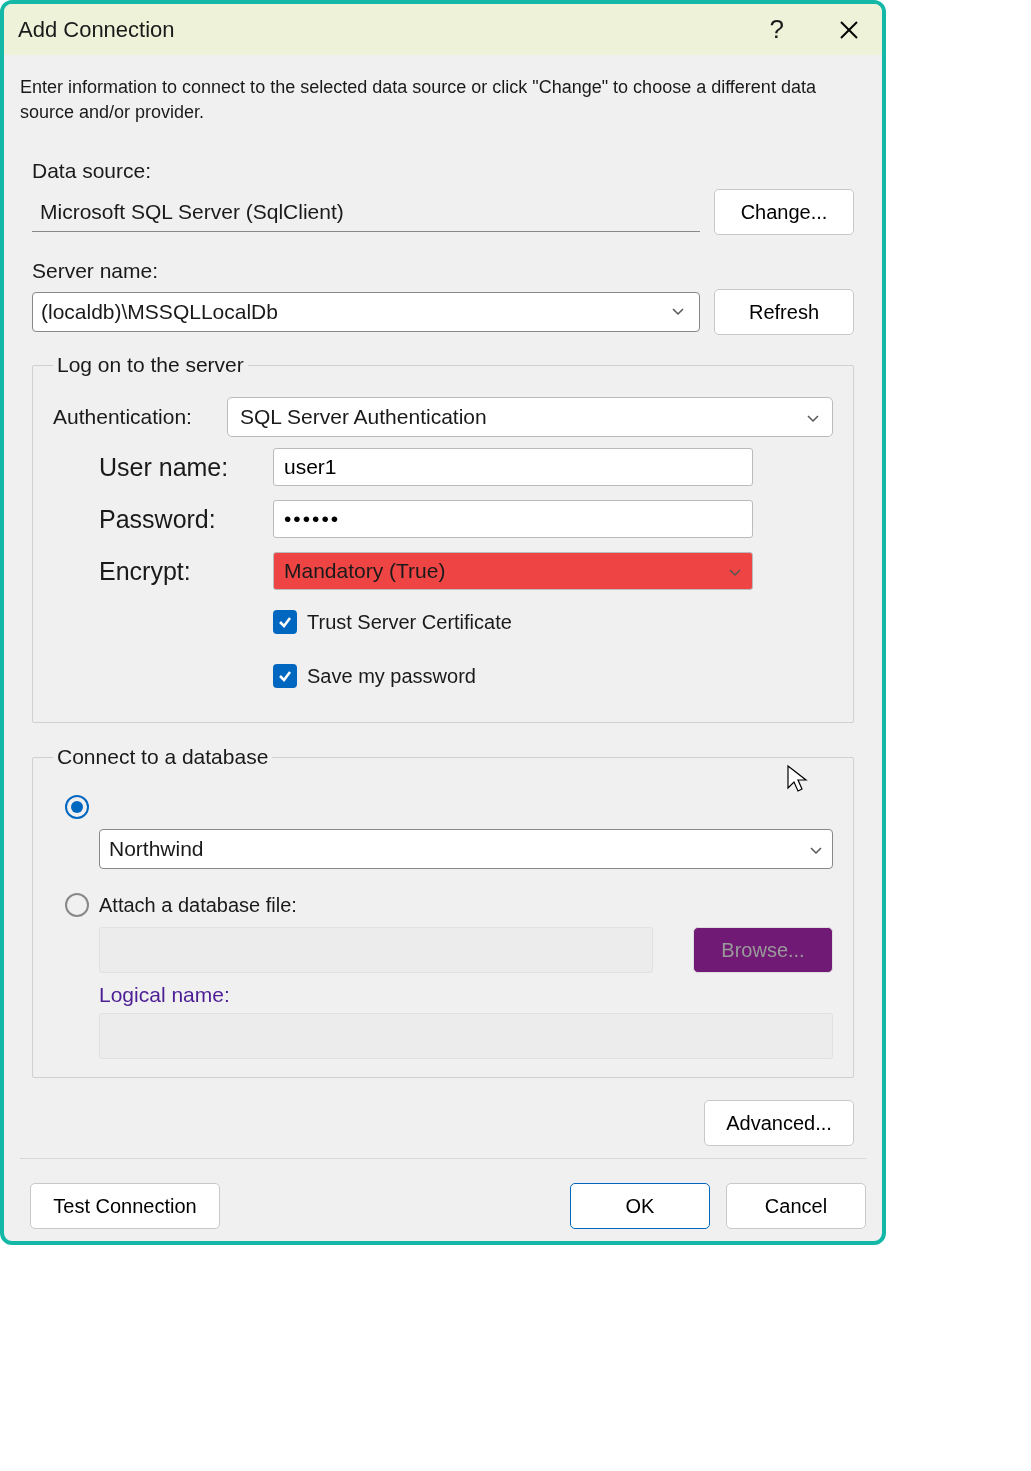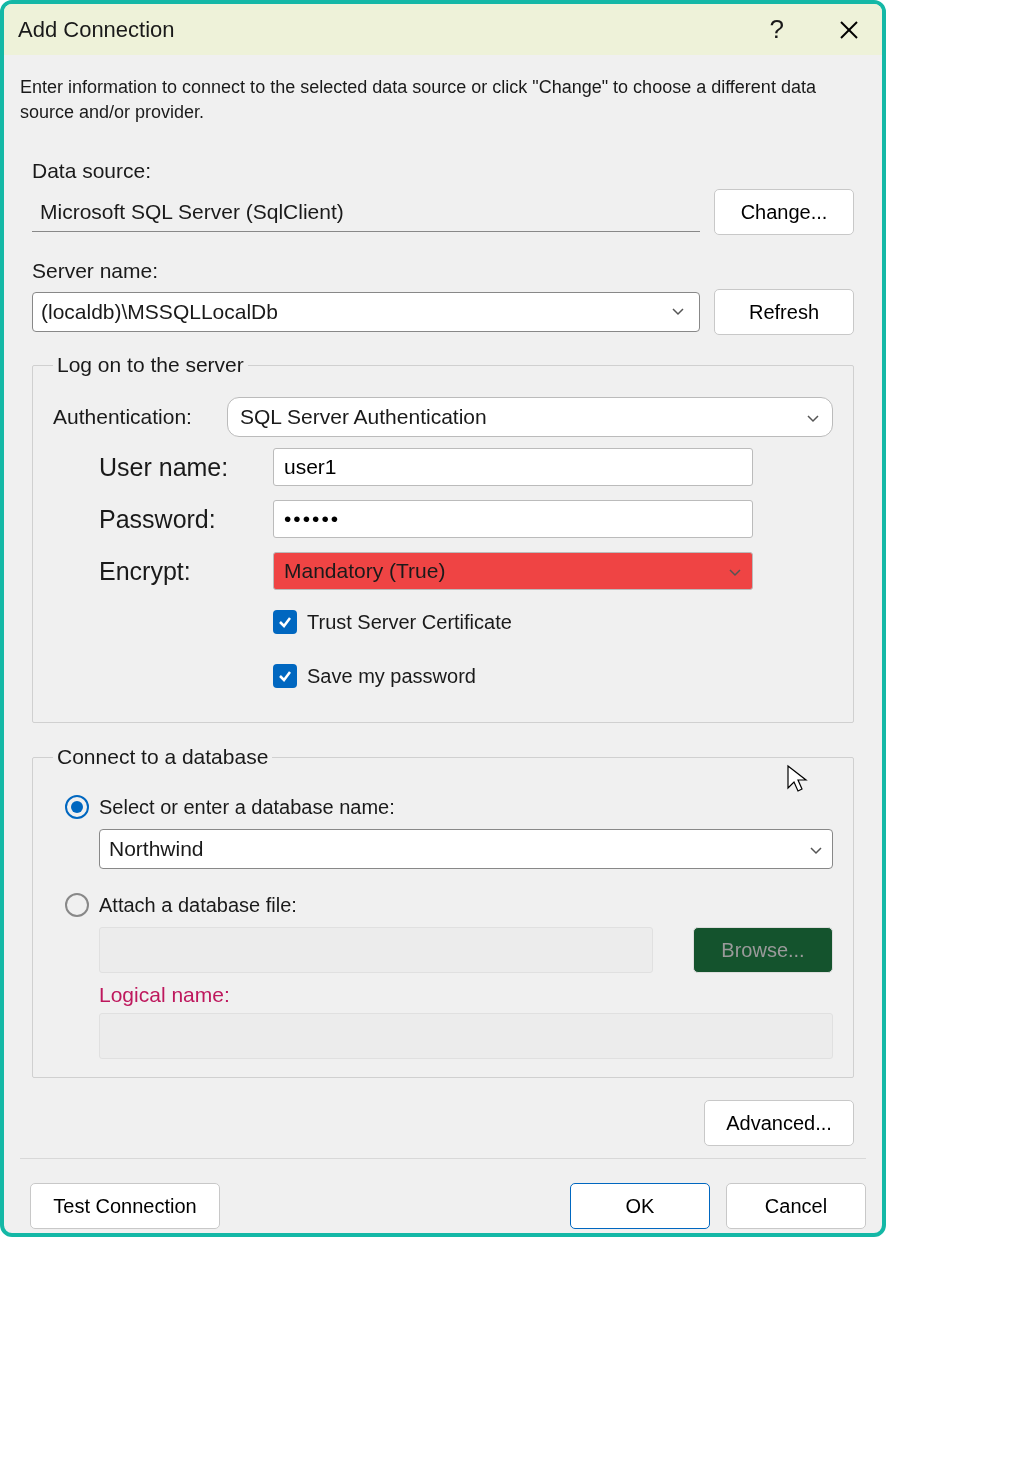--- a/index.html
+++ b/index.html
@@ -86,21 +86,21 @@
     border-radius: 5px;
     cursor: pointer;
     font-family: inherit;
   }
   .btn-primary {
     border: 1px solid #0067c0;
     color: #000;
   }
   .btn-disabled {
     color: #9a9a9a;
-    background: #14532d;
+    background: #701a75;
     border: 1px solid #ddd;
     cursor: default;
     margin-left: 26px;
   }
   .server-row { margin-bottom: 18px; }
   .combo {
     flex: 1;
     height: 40px;
     padding: 4px 8px;
     font-size: 21px;
@@ -130,21 +130,21 @@
     margin-bottom: 11px;
   }
   .auth-label { width: 160px; font-size: 21px; }
   .auth-combo {
     flex: 1;
     height: 40px;
     padding: 4px 12px;
     font-size: 21px;
     background: #fff;
     border: 1px solid #bbb;
-    border-radius: 12px;
+    border-radius: 5px;
     display: flex;
     align-items: center;
     justify-content: space-between;
     cursor: pointer;
   }
   .cred-grid {
     display: grid;
     grid-template-columns: 160px 480px;
     row-gap: 14px;
     column-gap: 14px;
@@ -240,21 +240,21 @@
   }
   .attach-input {
     flex: 1;
     height: 46px;
     background: #ececec;
     border: 1px solid #e0e0e0;
     border-radius: 3px;
   }
   .logical-label {
     font-size: 21px;
-    color: #be185d;
+    color: #4c1d95;
     margin: 8px 0 6px 0;
   }
   .logical-input {
     width: 100%;
     height: 46px;
     background: #ececec;
     border: 1px solid #e0e0e0;
     border-radius: 3px;
     margin-bottom: 6px;
   }
@@ -264,21 +264,21 @@
     margin: 18px 0 12px 0;
   }
   .sep {
     border: none;
     border-top: 1px solid #d8d8d8;
     margin: 4px 0 18px 0;
   }
   .footer {
     display: flex;
     align-items: center;
-    padding: 4px 16px 4px 26px;
+    padding: 4px 16px 12px 26px;
     justify-content: center;
   }
   .footer .spacer { flex: 1; }
   .footer .btn { min-width: 140px; margin-left: 16px; }
   .footer .btn.test { min-width: 190px; margin-left: 0; }
   .cursor {
     position: absolute;
     pointer-events: none;
   }
 </style>
@@ -374,21 +374,20 @@
             <span>Save my password</span>
           </div>
         </div>
       </fieldset>
 
       <fieldset>
         <legend>Connect to a database</legend>
 
         <div class="radio-row">
           <div class="radio checked"></div>
-          <span>Select or enter a database name:</span>
         </div>
         <div class="db-combo-row">
           <div class="db-combo">
             <span>Northwind</span>
             <span class="chev">
               <svg width="14" height="10" viewBox="0 0 14 10">
                   <polyline points="2,2 7,7 12,2" fill="none" stroke="#555" stroke-width="1.5"></polyline>
                 </svg>
             </span>
           </div>

